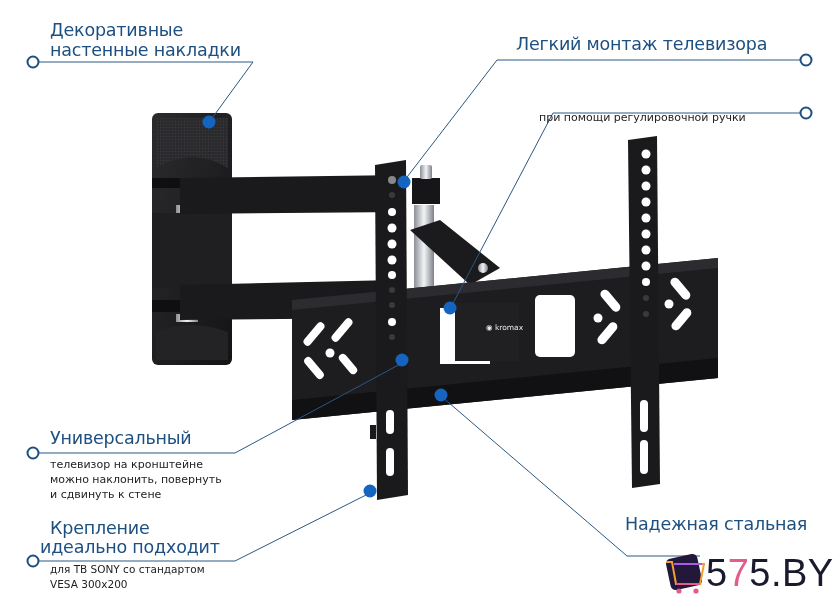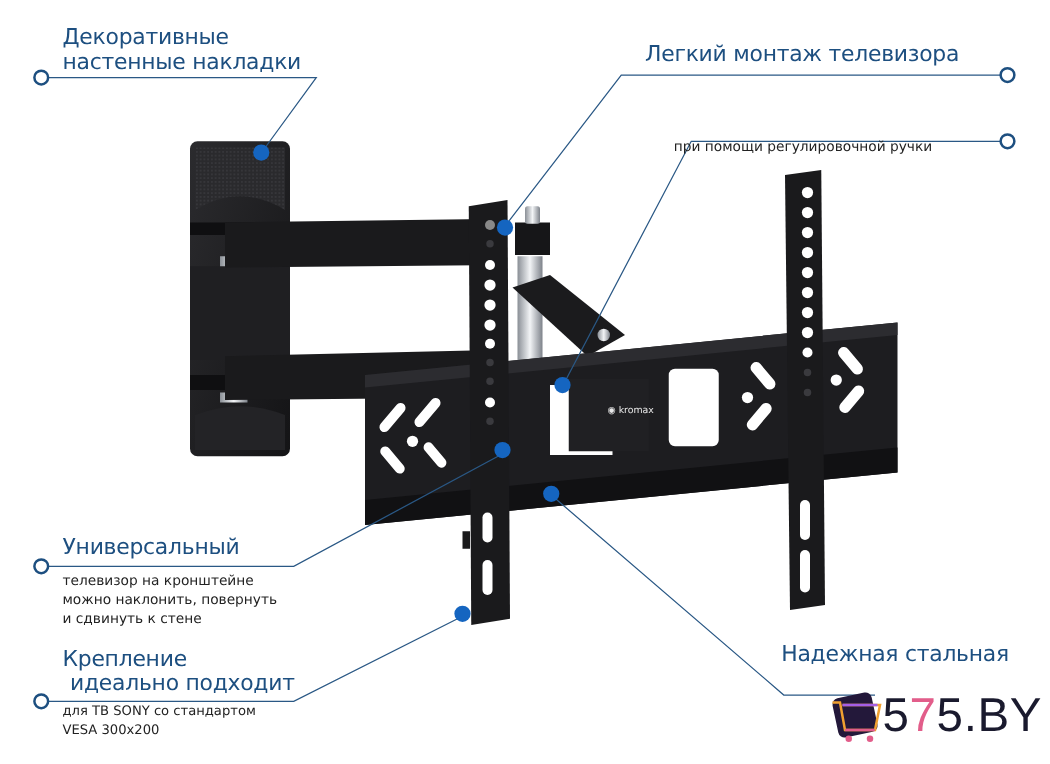--- a/index.html
+++ b/index.html
@@ -161,21 +161,21 @@
   <div class="lbl title" style="left:516px; top:36px;">Легкий монтаж телевизора</div>
 
   <div class="lbl sub" style="left:539px; top:112px; line-height:1;">при помощи регулировочной ручки</div>
 
   <div class="lbl title" style="left:50px; top:430px;">Универсальный</div>
   <div class="lbl sub" style="left:50px; top:457px;">телевизор на кронштейне</div>
   <div class="lbl sub" style="left:50px; top:472px;">можно наклонить, повернуть</div>
   <div class="lbl sub" style="left:50px; top:487px;">и сдвинуть к стене</div>
 
   <div class="lbl title" style="left:50px; top:520px;">Крепление</div>
-  <div class="lbl title" style="left:56px; top:539px;">идеально подходит</div>
+  <div class="lbl title" style="left:40px; top:539px;">идеально подходит</div>
   <div class="lbl sub-tight" style="left:50px; top:562px;text-align:right;">для ТВ SONY со стандартом</div>
   <div class="lbl sub-tight" style="left:50px; top:577px;">VESA 300x200</div>
 
   <div class="lbl title" style="left:625px; top:516px;text-align:right;">Надежная стальная</div>
 
   <div class="logo">
     <svg width="46" height="56" viewBox="0 0 46 56" style="position:absolute;left:0;top:0;">
       <rect x="6" y="8" width="32" height="32" rx="5" fill="#23183a" transform="rotate(-12 22 24)"></rect>
       <polyline points="4,14 10,14 14,36 38,36 42,16 12,16" fill="none" stroke="#f0a030" stroke-width="2"></polyline>
       <line x1="12" y1="16" x2="40" y2="16" stroke="#a45ee6" stroke-width="2"></line>

